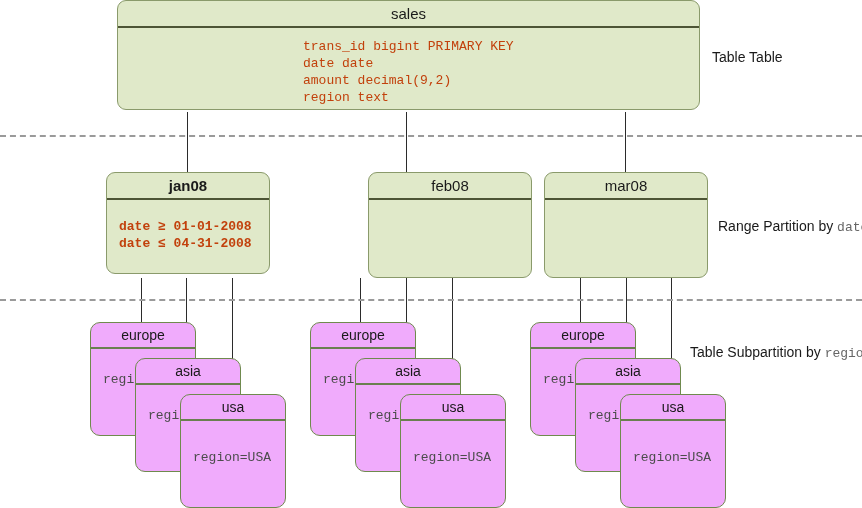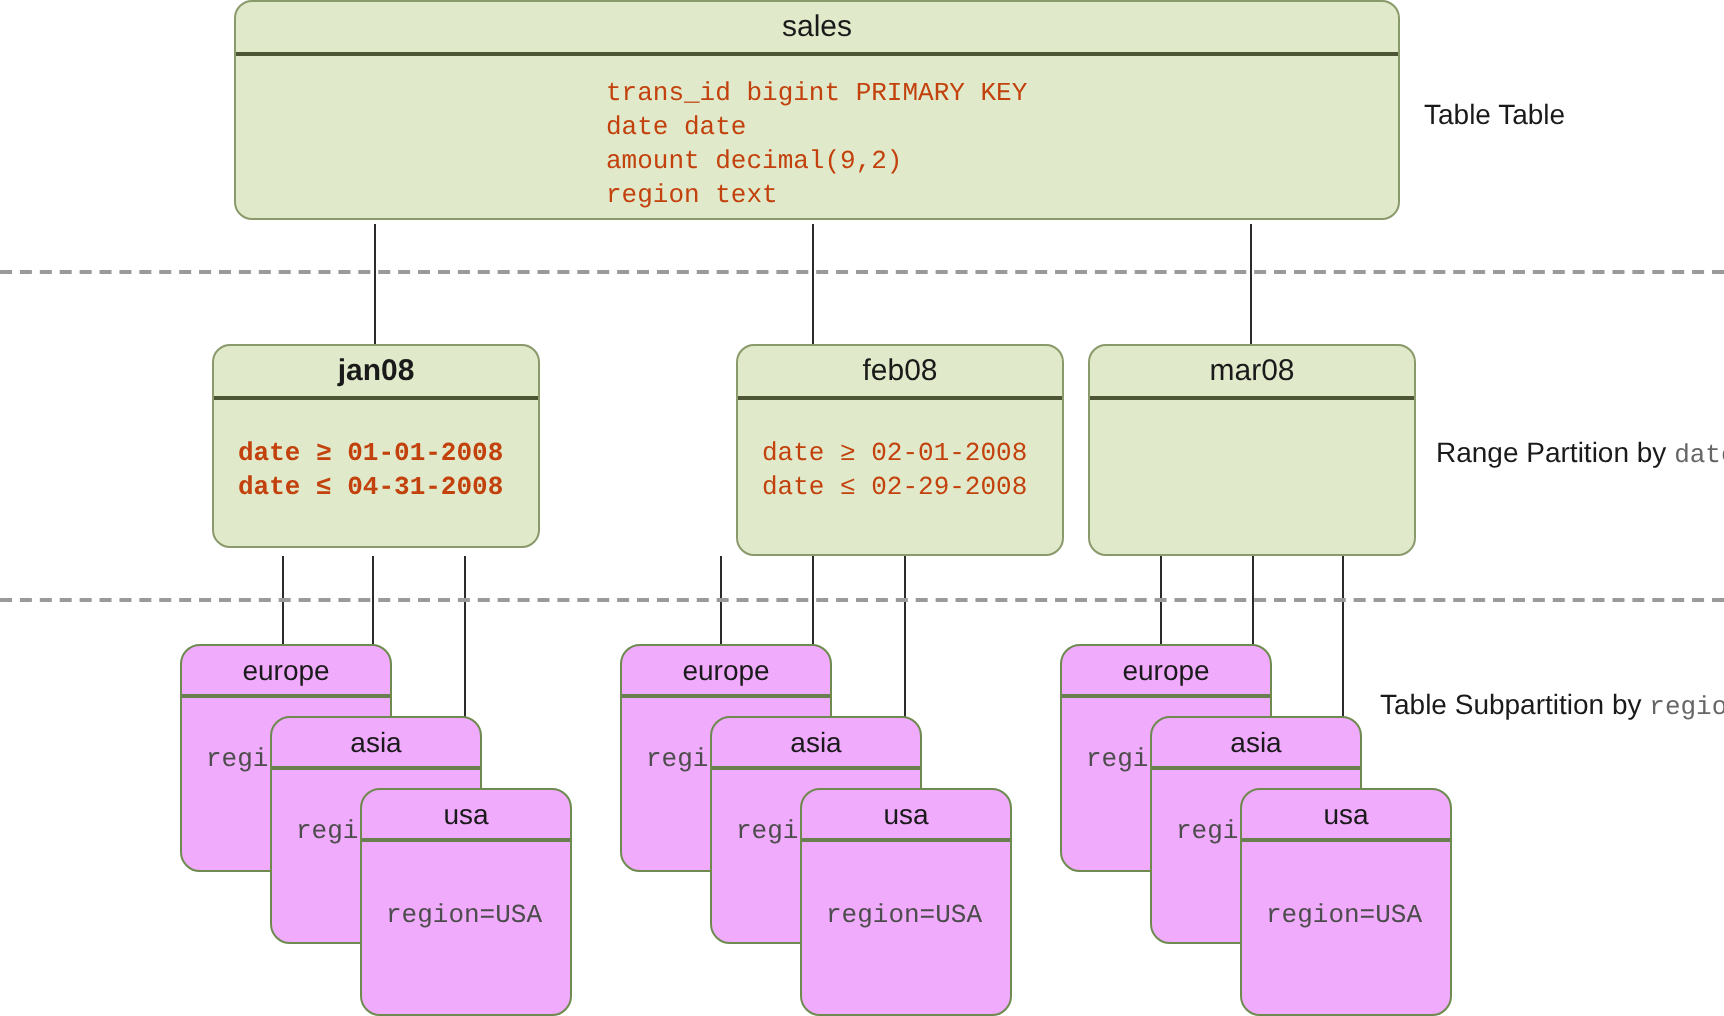--- a/index.html
+++ b/index.html
@@ -138,22 +138,20 @@
   </div>
 
   <div class="node pale" style="left:106px; top:172px; width:164px; height:102px;font-weight:bold;">
     <div class="node-header">jan08</div>
     <div class="node-body" style="padding:18px 0 0 12px; line-height:17px;">date ≥ 01-01-2008
 date ≤ 04-31-2008</div>
   </div>
 
   <div class="node pale" style="left:325px; top:172px; width:164px; height:106px;margin-left:43px;">
     <div class="node-header">feb08</div>
-    <div class="node-body" style="padding:18px 0 0 12px; line-height:17px;">date ≥ 02-01-2008
-date ≤ 02-29-2008</div>
   </div>
 
   <div class="node pale" style="left:544px; top:172px; width:164px; height:106px;">
     <div class="node-header">mar08</div>
   </div>
 
   <div class="node leaf" style="left:90px; top:322px; width:106px; height:114px; z-index:4;">
     <div class="node-header">europe</div>
     <div class="node-body" style="padding:23px 0 0 12px;">regi</div>
   </div>

